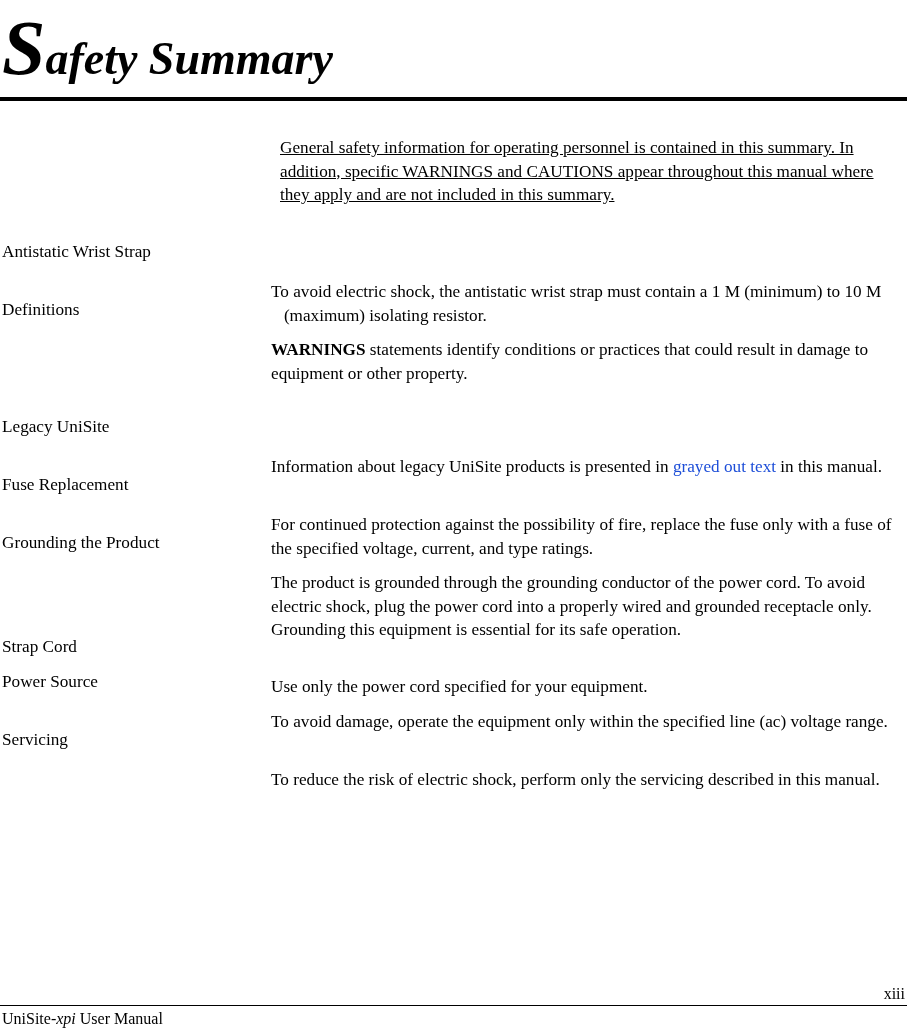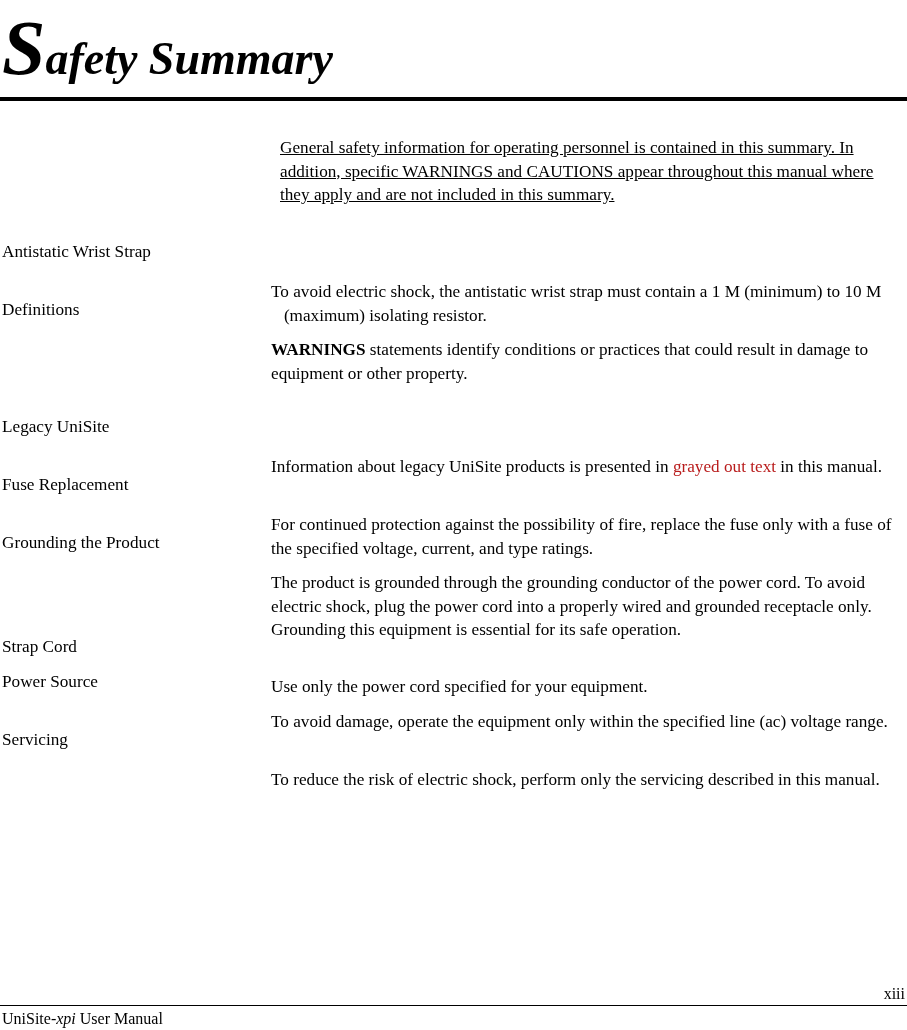--- a/index.html
+++ b/index.html
@@ -10,21 +10,21 @@
            font-size:46px; letter-spacing:0px; line-height:80px; white-space:nowrap;text-align:right; }
   .title .cap { font-size:78px; }
   .rule { position:absolute; left:0; top:97px; width:907px; height:4px; background:#000; }
   .intro { position:absolute; left:280px; top:136px; width:620px;
            font-size:17.2px; line-height:23.5px;text-decoration:underline; }
   .row { position:absolute; left:0; width:907px; }
   .label { position:absolute; left:2px; top:0; font-weight:normal; font-size:17.2px; line-height:23.5px; white-space:nowrap; }
   .body { position:absolute; left:271px; top:0; width:625px; font-size:17.2px; line-height:23.5px;margin-top:40px; }
   .body p { margin:0; }
   .body p + p { margin-top:11px; }
-  .gray { color:#b91c1c; }
+  .gray { color:#1d4ed8; }
   .footer-rule { position:absolute; left:0; top:1005px; width:907px; height:1px; background:#000; }
   .footer-left { position:absolute; left:2px; top:1009px; font-size:16px; line-height:20px; }
   .footer-right { position:absolute; right:2px; top:984px; font-size:16px; line-height:20px; }
 </style>
 </head>
 <body>
 
 <h1 class="title"><span class="cap">S</span><span>afety Summary</span></h1>
 <div class="rule"></div>
 

